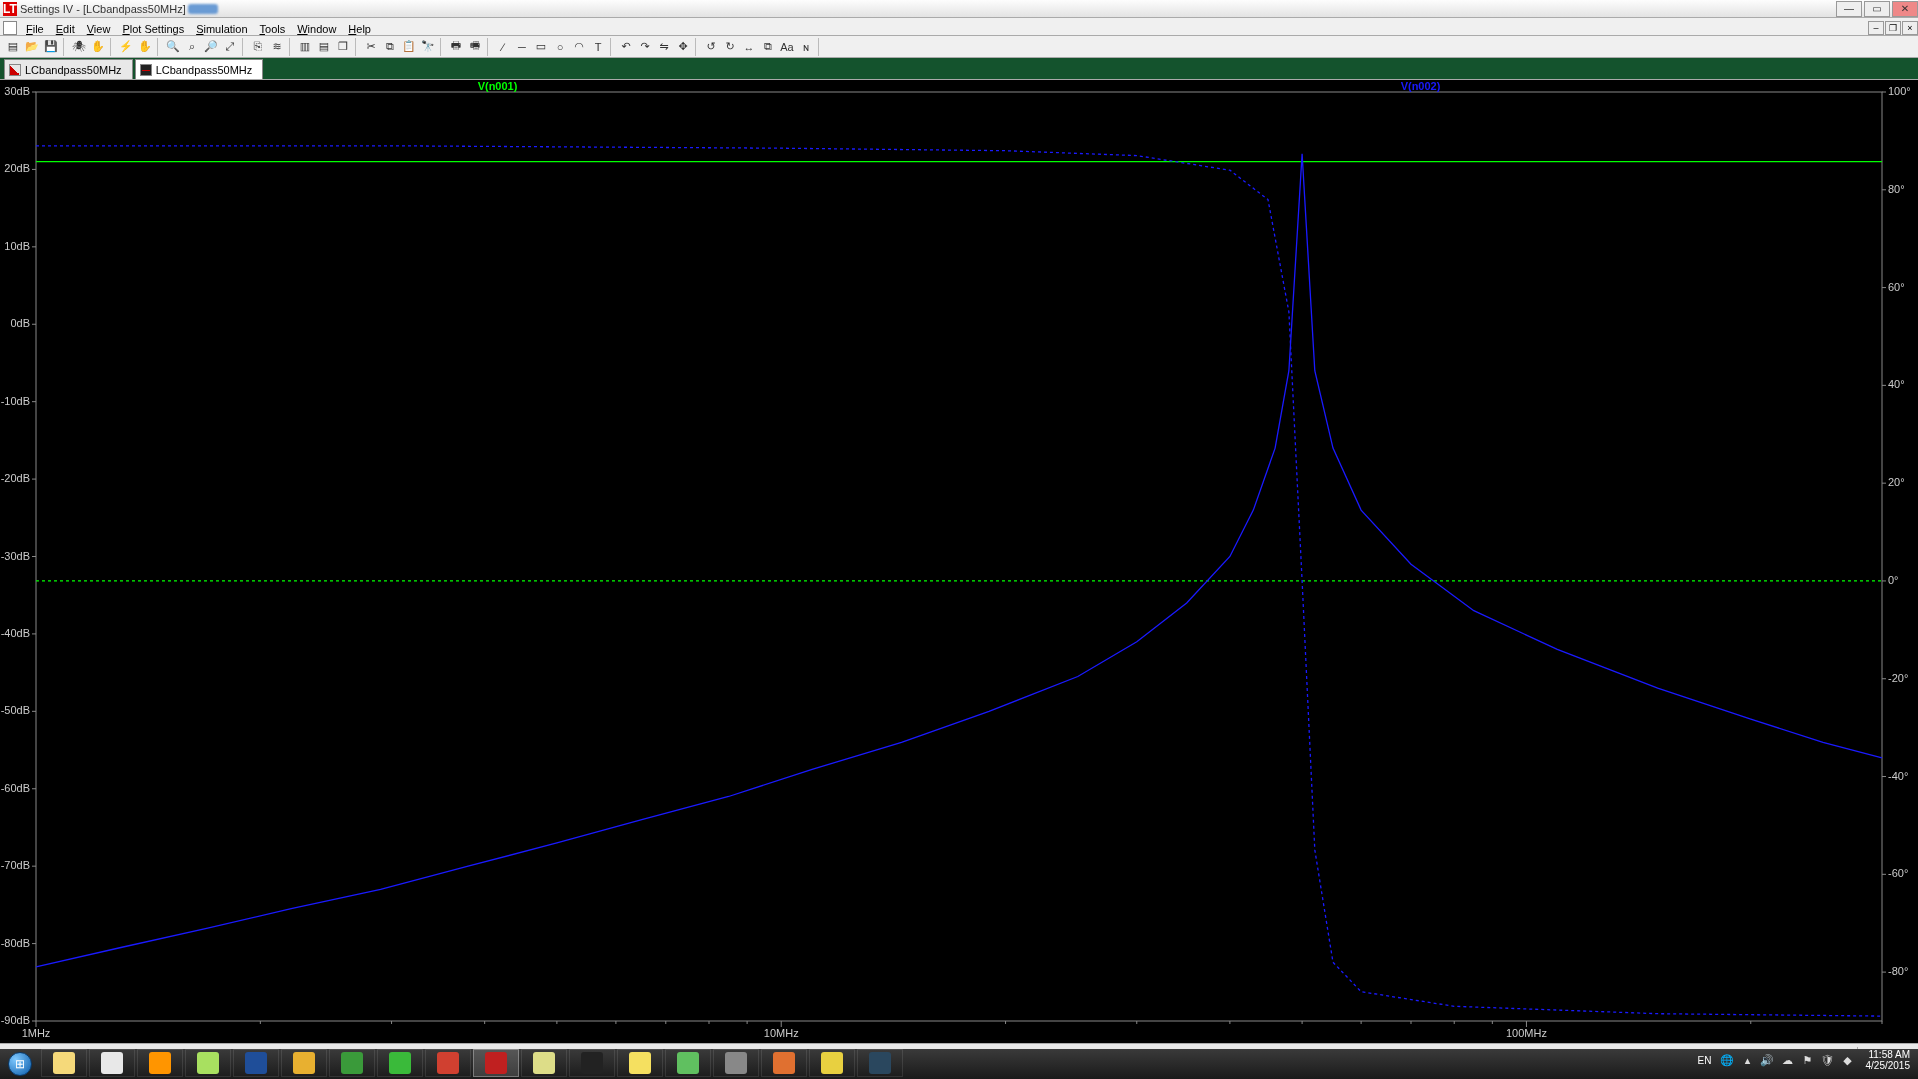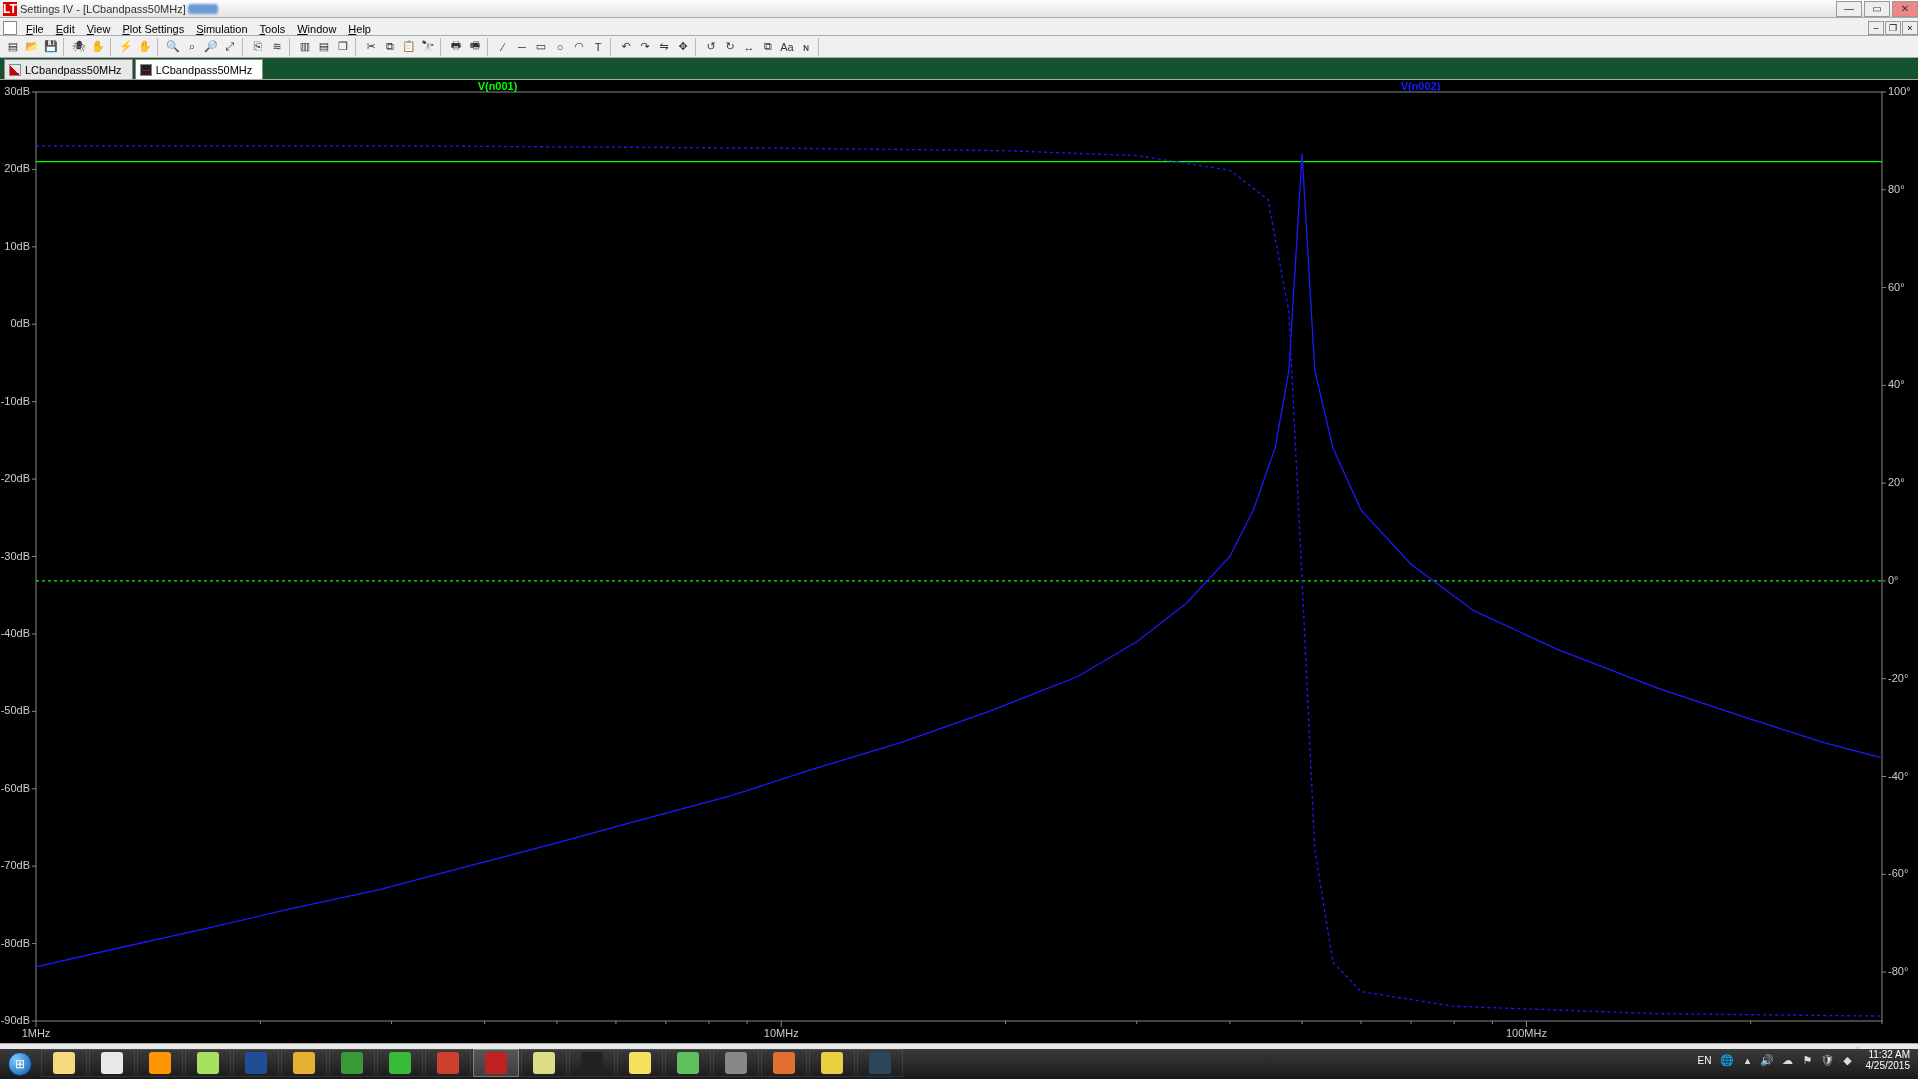--- a/index.html
+++ b/index.html
@@ -308,17 +308,17 @@
   <div class="tray">
     <span class="lang">EN</span>
     <span class="tico">🌐</span>
     <span class="tico">▴</span>
     <span class="tico">🔊</span>
     <span class="tico">☁</span>
     <span class="tico">⚑</span>
     <span class="tico">🛡</span>
     <span class="tico">◆</span>
     <div class="clock">
-      <div>11:32 AM</div>
+      <div>11:58 AM</div>
       <div>4/25/2015</div>
     </div>
   </div>
 </div>
 
 </body></html>

